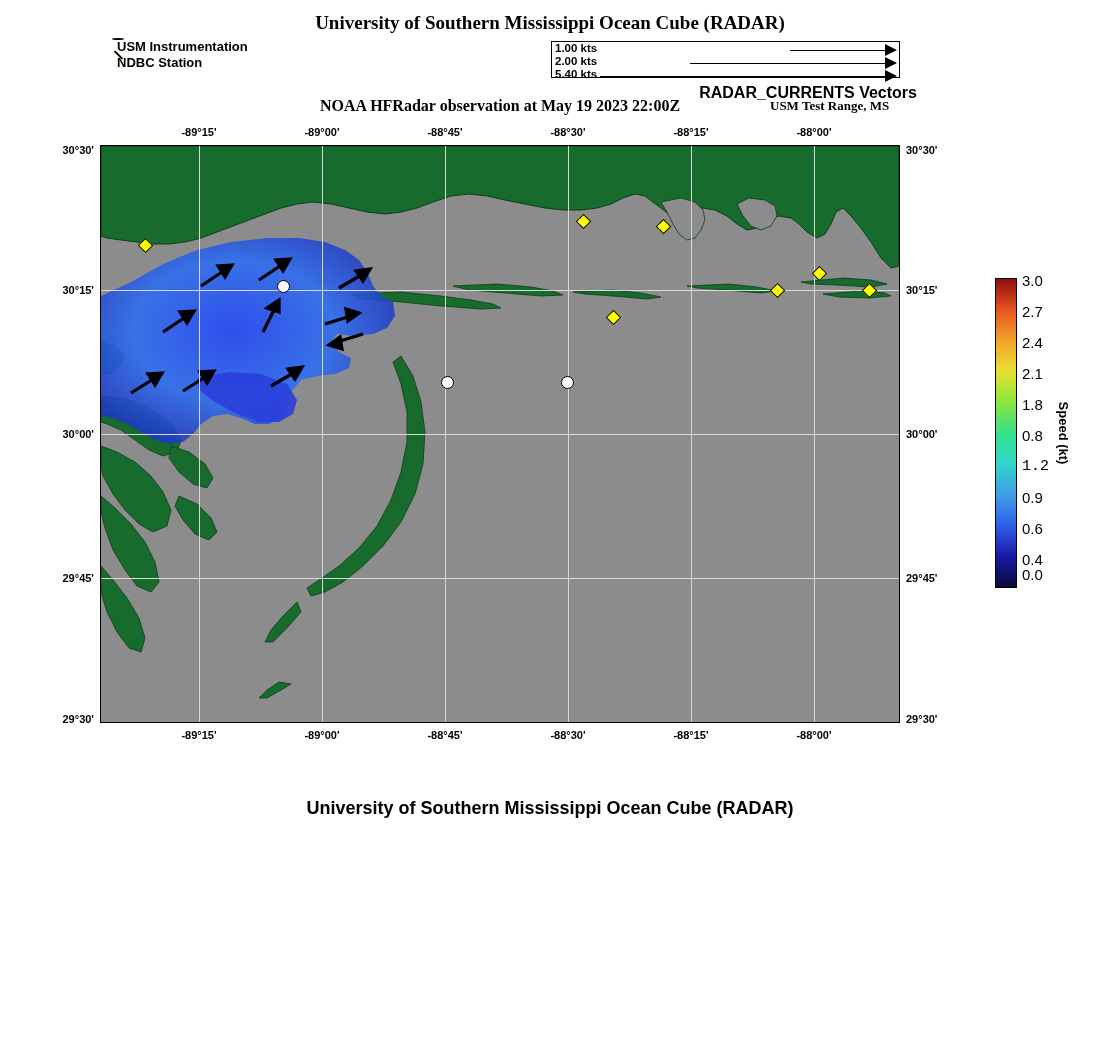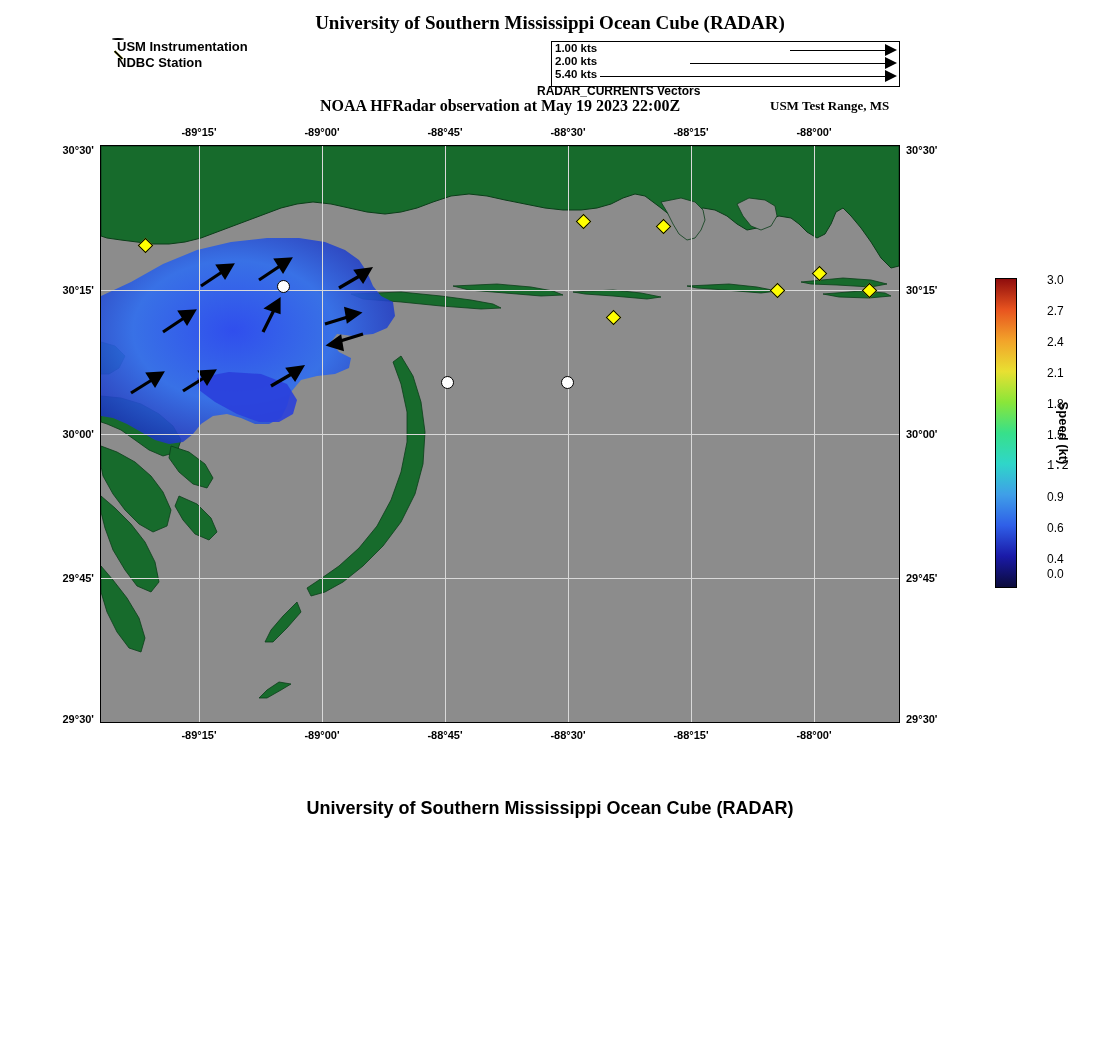--- a/index.html
+++ b/index.html
@@ -72,21 +72,21 @@
     background: #ffff00;
     border: 1.2px solid #000000;
     box-sizing: border-box;
     transform: rotate(45deg);
     margin-left: 1px;
   }
 
   
   #vector-key {
     left: 551px; top: 41px;
-    width: 349px; height: 46px;
+    width: 349px; height: 37px;
     border: 1.2px solid #000000;
     box-sizing: border-box;
     background: #ffffff;
   }
   .vkey-row { position: absolute; left: 0; width: 349px; height: 13px; }
   .vkey-label {
     position: absolute; left: 3px; top: -1px;
     font-size: 11.5px; font-weight: bold;
     line-height: 13px;
   }
@@ -97,22 +97,22 @@
   }
   .vkey-arrow {
     position: absolute; top: 1px;
     width: 0; height: 0;
     border-top: 6px solid transparent;
     border-bottom: 6px solid transparent;
     border-left: 12px solid #000000;
   }
   #vector-key-caption {
     left: 537px; top: 84px; width: 380px;
-    text-align: left;
-    font-size: 12px;
+    text-align: right;
+    font-size: 16px;
     font-weight: bold;
   }
 
   
   #map-frame {
     left: 100px; top: 145px;
     width: 800px; height: 578px;
     border: 1.3px solid #000000;
     box-sizing: border-box;
     background: #8c8c8c;
@@ -174,24 +174,23 @@
       #2fd6c9 40%,
       #37e08a 50%,
       #8ae639 60%,
       #e8e032 70%,
       #f2a32a 80%,
       #e8541f 90%,
       #8f0d0d 100%);
   }
   .cb-tick {
     position: absolute; left: 27px;
-    font-size: 12px;
+    font-size: 15px;
     transform: translateY(-50%);
     white-space: nowrap;
-    margin-left: 25px;
   }
   #colorbar-title {
     position: absolute;
     left: 68px; top: 155px;
     font-size: 13px;
     font-weight: bold;
     transform: translate(-50%,-50%) rotate(90deg);
     white-space: nowrap;
   }
 </style>
@@ -386,21 +385,21 @@
 <div class="abs tick-lbl tick-right" style="top:578px;">29°45'</div>
 <div class="abs tick-lbl tick-right" style="top:719px;">29°30'</div>
 
 <div class="abs" id="colorbar-wrap">
   <div id="colorbar"></div>
   <span class="cb-tick" style="top:2px;">3.0</span>
   <span class="cb-tick" style="top:33px;">2.7</span>
   <span class="cb-tick" style="top:64px;">2.4</span>
   <span class="cb-tick" style="top:95px;">2.1</span>
   <span class="cb-tick" style="top:126px;">1.8</span>
-  <span class="cb-tick" style="top:157px;">1.5</span>
+  <span class="cb-tick" style="top:157px;">0.8</span>
   <span class="cb-tick" style="top:188px;font-family:Liberation Mono, monospace;">1.2</span>
   <span class="cb-tick" style="top:219px;">0.9</span>
   <span class="cb-tick" style="top:250px;">0.6</span>
   <span class="cb-tick" style="top:281px;">0.4</span>
   <span class="cb-tick" style="top:296px;">0.0</span>
   <span id="colorbar-title">Speed (kt)</span>
 </div>
 
 <div class="abs" id="bottom-title">University of Southern Mississippi Ocean Cube (RADAR)</div>
 

